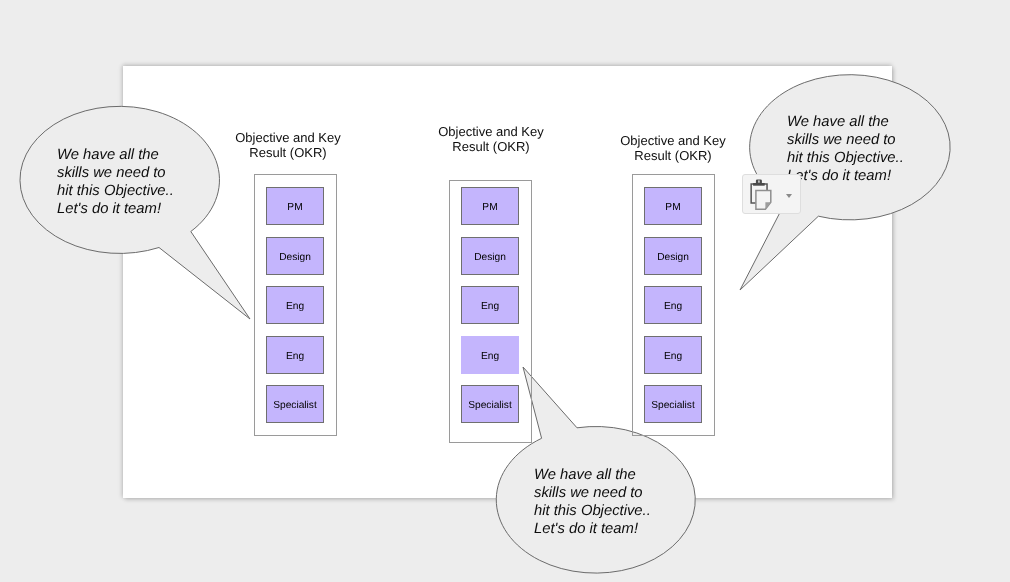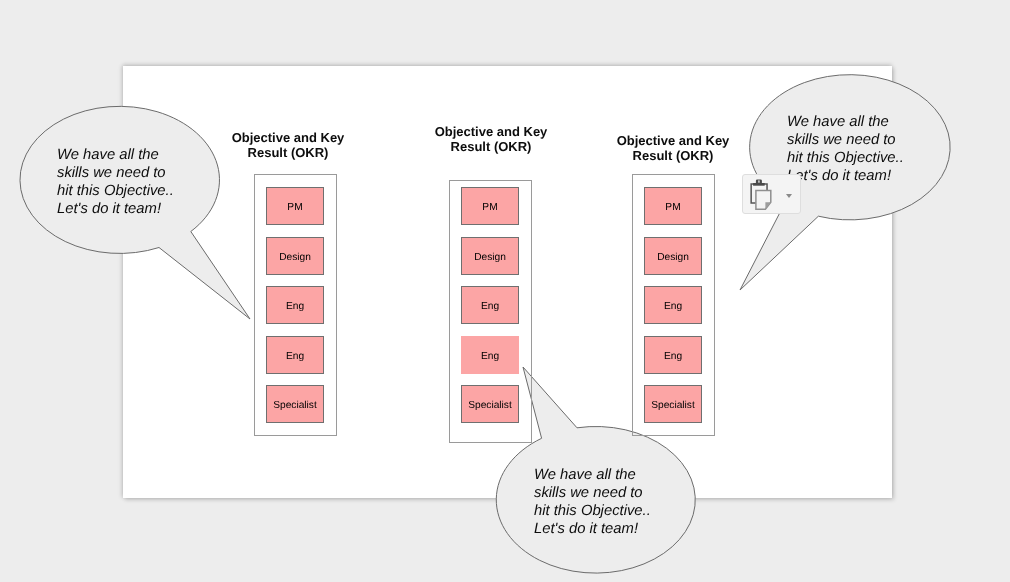--- a/index.html
+++ b/index.html
@@ -2,24 +2,24 @@
 <html><head>
 <meta charset="utf-8">
 <style>
   html,body{margin:0;padding:0;}
   body{width:1010px;height:582px;background:#ededed;font-family:"Liberation Sans",sans-serif;overflow:hidden;position:relative;
        -webkit-font-smoothing:antialiased;text-rendering:geometricPrecision;}
   #stage{position:absolute;left:0;top:0;width:1010px;height:582px;}
   .page{position:absolute;left:123px;top:66px;width:769px;height:432px;background:#fff;
         box-shadow:0 -2px 4px rgba(0,0,0,.13), -2px 0 4px rgba(0,0,0,.09), 2px 2px 4px rgba(0,0,0,.16);}
   svg.layer{position:absolute;left:0;top:0;width:1010px;height:582px;overflow:visible;}
-  .okr-title{position:absolute;text-align:center;font-size:13px;color:#0d0d0d;font-weight:bold;}
+  .okr-title{position:absolute;text-align:center;font-size:13px;color:#0d0d0d;}
   .tline{height:14.8px;line-height:14.8px;white-space:nowrap;}
   .okr-frame{position:absolute;border:1px solid #9a9a9a;background:transparent;box-sizing:border-box;}
-  .chip{position:absolute;background:#fca5a5;border:1px solid #6f6f6f;box-sizing:border-box;display:flex;align-items:center;justify-content:center;font-size:10.2px;color:#000;}
+  .chip{position:absolute;background:#c4b5fd;border:1px solid #6f6f6f;box-sizing:border-box;display:flex;align-items:center;justify-content:center;font-size:10.2px;color:#000;}
   .chip > span{position:relative;top:1px;}
   .chip.noborder{border-color:transparent;}
   .callout-text{position:absolute;font-size:14.8px;color:#0d0d0d;white-space:nowrap;}
   .cline{height:17.9px;line-height:17.9px;font-style:italic;}
   .paste-btn{position:absolute;left:742px;top:174px;width:59px;height:40px;background:#f4f4f4;border:1px solid #dedede;border-radius:3px;box-sizing:border-box;}
   .paste-ico{position:absolute;left:6.5px;top:3.5px;}
   .paste-caret{position:absolute;left:43.4px;top:19.4px;width:0;height:0;border-left:3.6px solid transparent;border-right:3.6px solid transparent;border-top:4.6px solid #8a8a8a;}
 </style>
 </head>
 <body>

